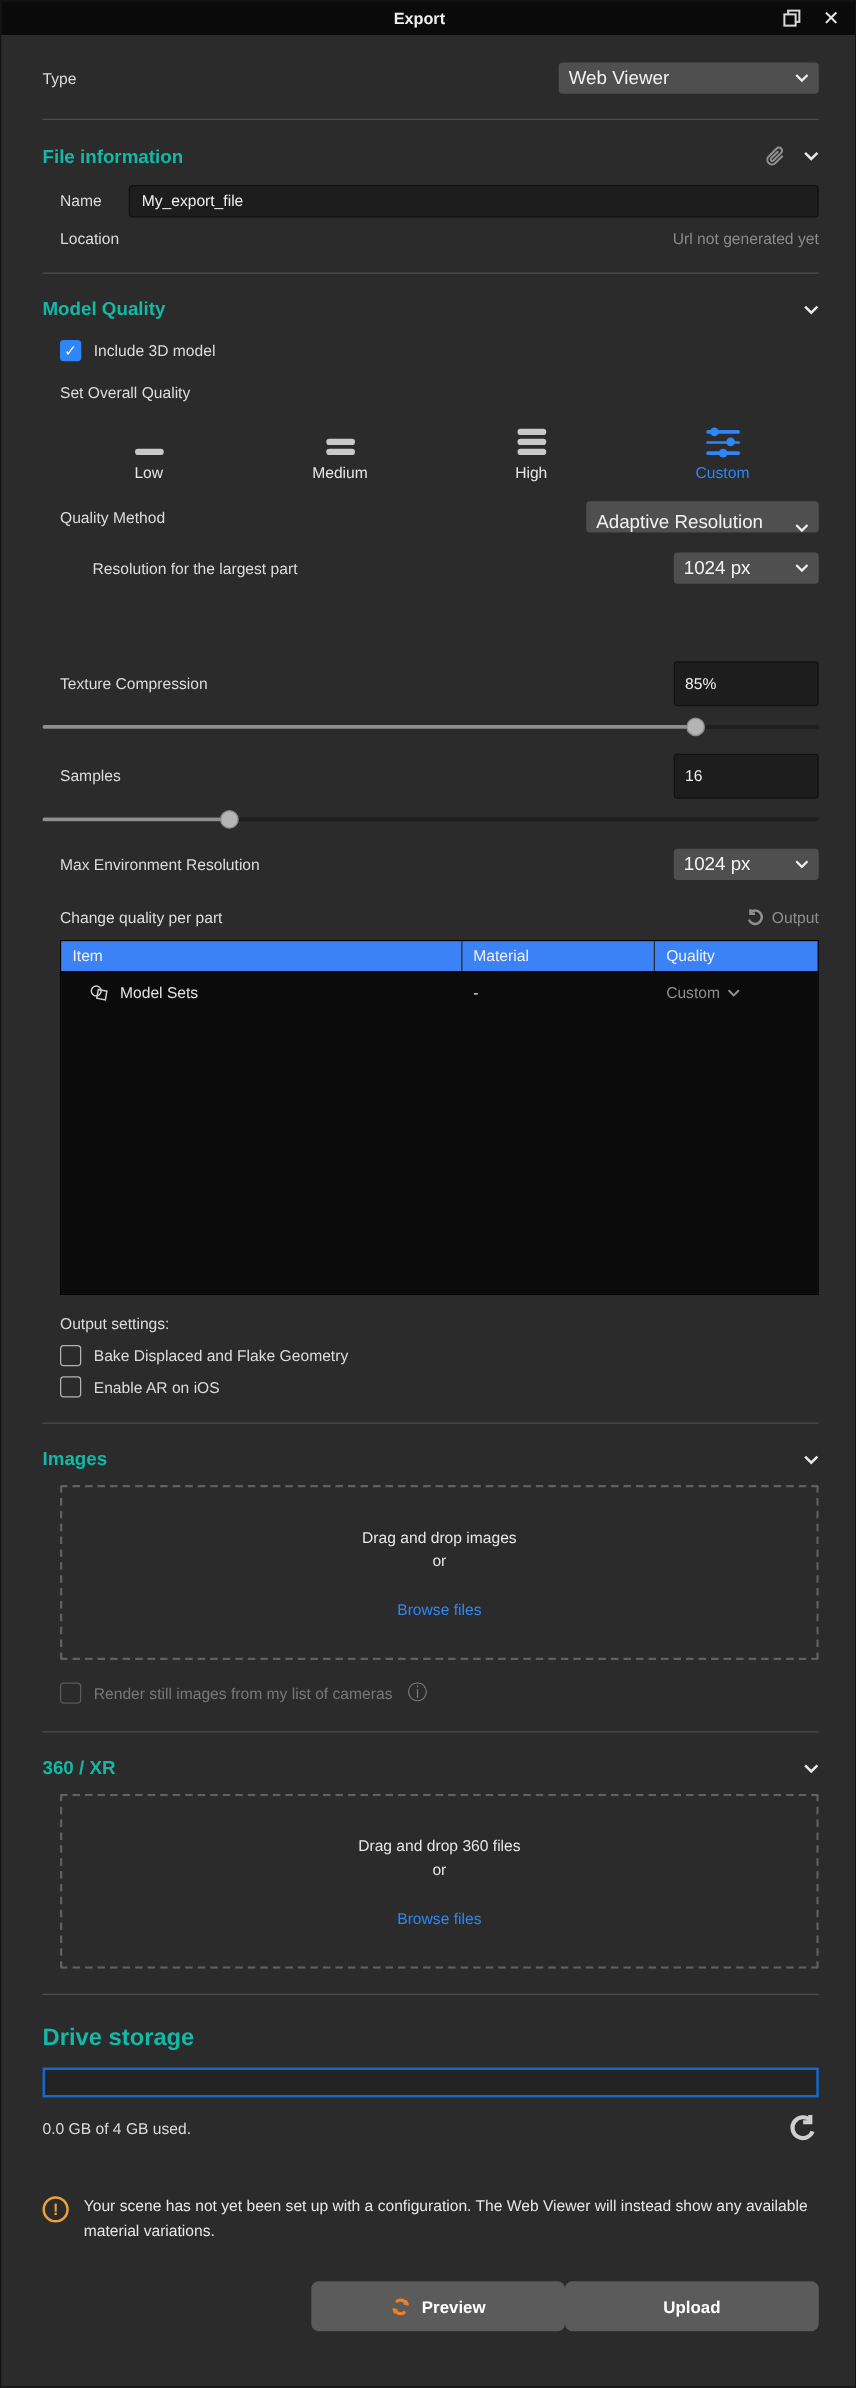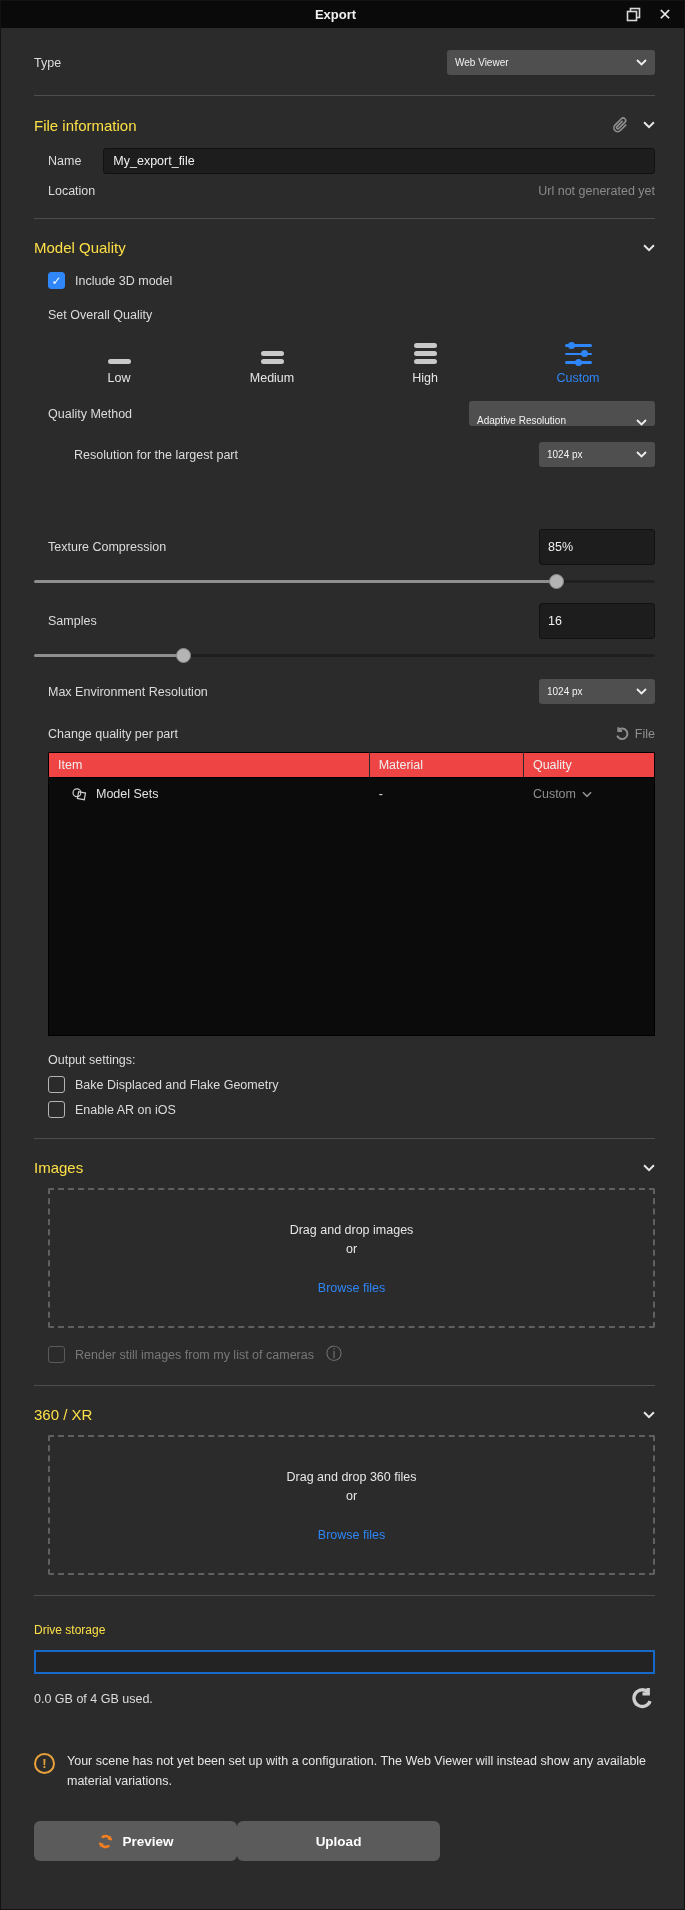--- a/index.html
+++ b/index.html
@@ -16,31 +16,31 @@
   .close-x { font-size:16px; font-weight:bold; color:#e8e8e8; }
 
   .content { padding:0 29px 20px 33px; flex:1; display:flex; flex-direction:column; }
 
   .row { display:flex; align-items:center; justify-content:space-between; }
   .label { font-size:12.5px; color:#dcdcdc; }
   .divider { height:1px; background:#4d4d4d; margin:20px 0; flex:none; }
 
   
   .dropdown { background:#4f4f4f; border-radius:3px; height:25px; display:flex; align-items:center;
-              justify-content:space-between; padding:0 8px; font-size:10px; color:#f2f2f2; cursor:pointer; }
+              justify-content:space-between; padding:0 8px; font-size:15px; color:#f2f2f2; cursor:pointer; }
   .dropdown .chev { color:#efefef; display:flex; }
   .w-208 { width:208px; } .w-186 { width:186px;align-items:flex-end; } .w-116 { width:116px; }
   .valuebox { background:#1d1d1d; border:1px solid #111; border-radius:3px; height:26px; width:116px;
               display:flex; align-items:center; padding:17px 8px; font-size:12.5px; color:#f0f0f0; }
   .textinput { background:#1d1d1d; border:1px solid #111; border-radius:3px; height:26px; flex:1;
                display:flex; align-items:center; padding:0 9px; font-size:12.5px; color:#f0f0f0; }
 
   
   .sec-head { display:flex; align-items:center; justify-content:space-between; }
-  .sec-title { font-size:15px; font-weight:normal; color:#fde047; }
+  .sec-title { font-size:15px; font-weight:bold; color:#14b8a6; }
   .sec-icons { display:flex; align-items:center; gap:14px; }
   .chevbtn { color:#e8e8e8; display:flex; cursor:pointer; }
   .indent { padding-left:14px; }
 
   
   .cb-row { display:flex; align-items:center; gap:10px; }
   .checkbox { width:17px; height:17px; border:1.5px solid #b3b3b3; border-radius:3px; background:transparent;
               display:flex; align-items:center; justify-content:center; flex:none; cursor:pointer;
               font-size:12px; font-weight:bold; color:transparent; }
   .checkbox.checked { background:#2e86f8; border-color:#2e86f8; color:#fff; }
@@ -65,21 +65,21 @@
   .s-track { position:absolute; top:6px; left:0; right:0; height:3px; background:#1f1f1f; border-radius:2px; }
   .s-fill { position:absolute; top:6px; left:0; height:3px; background:#8f8f8f; border-radius:2px; }
   .s-handle { position:absolute; top:0; width:15px; height:15px; border-radius:50%; background:#b4b4b4;
               border:1px solid #8a8a8a; transform:translateX(-7px); cursor:pointer; }
 
   
   .reset-btn { display:flex; align-items:center; gap:5px; color:#8f8f8f; font-size:12.5px; cursor:pointer; }
 
   
   .parts-table { margin-top:10px; border:1px solid #000; }
-  .pt-header { display:flex; background:#ef4444; }
+  .pt-header { display:flex; background:#3b82f6; }
   .pt-hcell { font-size:12.5px; color:#f0f0f0; padding:5px 9px; border-right:1px solid #2a2a2a; }
   .pt-hcell:last-child { border-right:none; }
   .pt-c1 { width:53%; } .pt-c2 { width:25.5%; } .pt-c3 { width:21.5%; }
   .pt-body { background:#0b0b0b; height:258px; border-top:1px solid #000; }
   .pt-row { display:flex; align-items:center; height:32px; }
   .pt-cell { font-size:12.5px; color:#e2e2e2; padding:0 9px; display:flex; align-items:center; gap:8px; }
   .pt-item { padding-left:22px; }
   .pt-quality { color:#8f8f8f; display:flex; align-items:center; gap:6px; cursor:pointer; }
 
   
@@ -93,21 +93,21 @@
   .usage-row { margin-top:12px; display:flex; align-items:center; justify-content:space-between; }
   .refresh-btn { color:#cfcfcf; cursor:pointer; display:flex; }
 
   
   .warning { margin-top:40px; display:flex; gap:12px; align-items:flex-start; }
   .warn-icon { width:21px; height:21px; border-radius:50%; border:2px solid #e9a23b; color:#e9a23b;
                font-weight:bold; font-size:13px; display:flex; align-items:center; justify-content:center; flex:none; margin-top:2px; }
   .warn-text { font-size:12.5px; color:#e6e6e6; line-height:1.6; max-width:580px; }
 
   
-  .footer { margin-top:30px; display:flex; justify-content:flex-start; }
+  .footer { margin-top:30px; display:flex; justify-content:flex-end; }
   .btn { height:40px; width:203px; background:#5b5b5b; border:none; border-radius:6px; color:#fff;
          font-family:inherit; font-size:13.5px; font-weight:bold; display:flex; align-items:center;
          justify-content:center; gap:8px; cursor:pointer; }
   .loc-value { font-size:12.5px; color:#8a8a8a; }
   .mt8{margin-top:8px;} .mt10{margin-top:10px;} .mt14{margin-top:14px;} .mt16{margin-top:16px;} .mt22{margin-top:22px;}
 </style>
 </head>
 <body>
 
 <div class="window">
@@ -292,21 +292,21 @@
 
     <div class="row indent mt22">
       <span class="label">Change quality per part</span>
       <div class="reset-btn">
         <span style="display:flex;">
           <svg width="16" height="16" viewBox="0 0 24 24" fill="none" stroke="#8f8f8f" stroke-width="3">
               <path d="M6.5 6a8 8 0 1 1-1.8 8.5"></path>
               <polyline points="6.5,2 6.5,7.5 12,7.5" fill="none"></polyline>
             </svg>
         </span>
-        <span>File</span>
+        <span>Output</span>
       </div>
     </div>
 
     <div class="parts-table indent" style="padding-left:0; margin-left:14px;">
       <div class="pt-header">
         <div class="pt-hcell pt-c1">Item</div>
         <div class="pt-hcell pt-c2">Material</div>
         <div class="pt-hcell pt-c3">Quality</div>
       </div>
       <div class="pt-body">
@@ -378,21 +378,21 @@
     </div>
     <div class="dropzone">
       <span class="dz-line">Drag and drop 360 files</span>
       <span class="dz-line">or</span>
       <span class="dz-browse">Browse files</span>
     </div>
 
     <div class="divider" style="margin-bottom:24px;"></div>
 
     <div>
-      <span class="sec-title" style="font-size:12px;">Drive storage</span>
+      <span class="sec-title" style="font-size:19px;">Drive storage</span>
     </div>
     <div class="storage-bar">
       <div style="height: 100%; background: rgb(46, 134, 248); width: 0%;"></div>
     </div>
     <div class="usage-row">
       <span class="label">0.0 GB of 4 GB used.</span>
       <span class="refresh-btn">
         <svg width="25" height="25" viewBox="0 0 24 24" fill="none" stroke="#cfcfcf" stroke-width="3.2">
             <path d="M17.5 6a8 8 0 1 0 1.8 8.5"></path>
             <polyline points="17.5,2 17.5,7.5 12,7.5" fill="none"></polyline>

